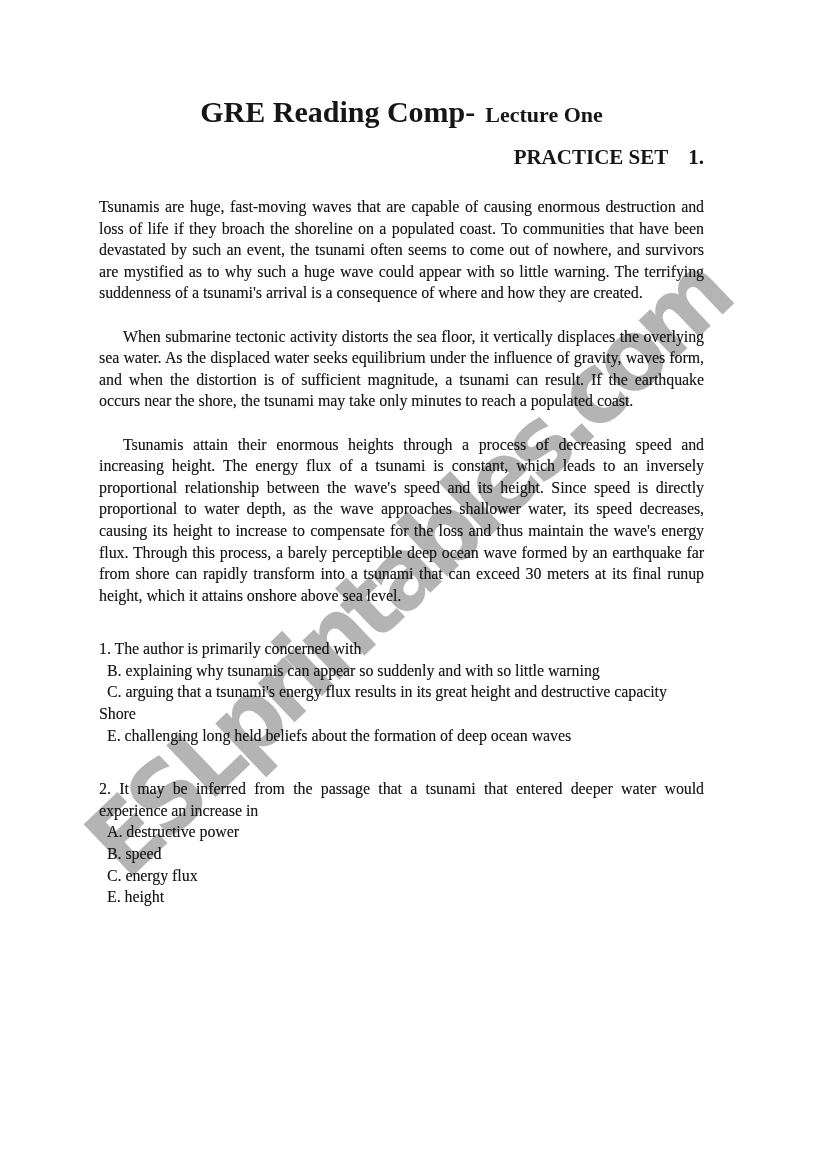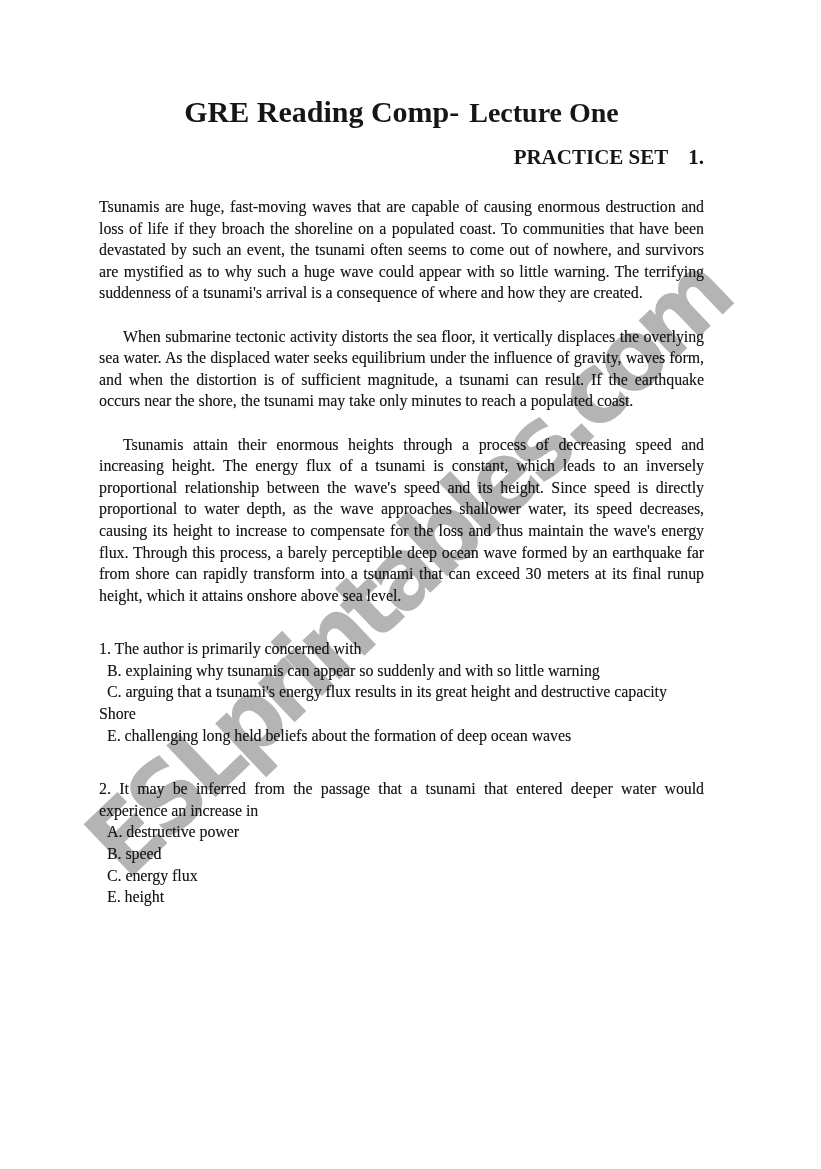--- a/index.html
+++ b/index.html
@@ -42,21 +42,21 @@
     margin-left: 99px;
     width: 605px;
   }
   .doc-title {
     padding-top: 94px;
     text-align: center;
     font-weight: bold;
     line-height: 36px;
   }
   .doc-title .title-main { font-size: 30px; }
-  .doc-title .title-sub  { font-size: 28px; margin-left: 10px; }
+  .doc-title .title-sub  { font-size: 22px; margin-left: 10px; }
   .practice-line {
     margin-top: 9px;
     text-align: right;
     font-weight: bold;
     font-size: 21px;
     line-height: 26px;
   }
   .practice-line .practice-number { margin-left: 20px; }
   .para {
     font-size: 15.8px;

